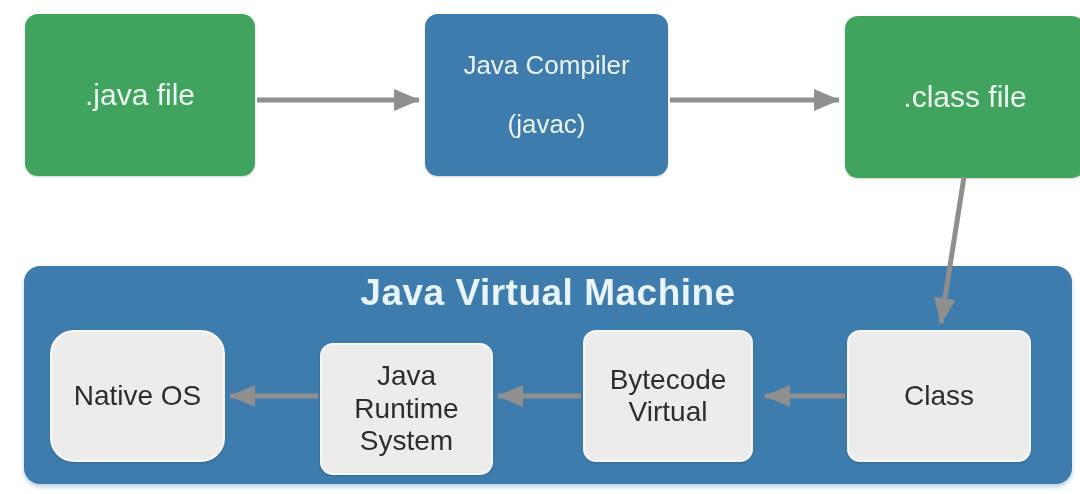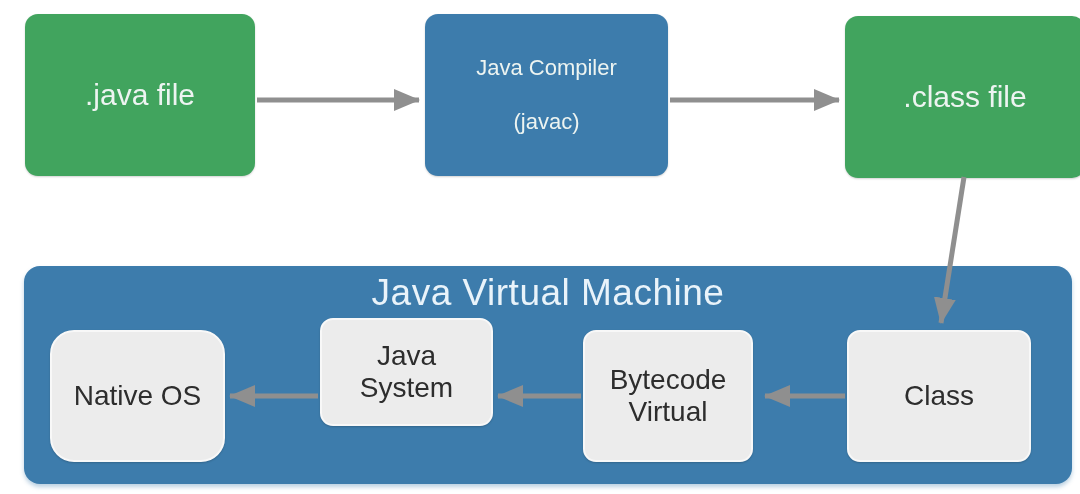--- a/index.html
+++ b/index.html
@@ -33,21 +33,21 @@
   .node .line { display: block; }
   .green-box {
     background: var(--green);
     color: var(--label-light);
     font-size: 30px;
     box-shadow: 0 1px 2px rgba(0,0,0,0.18);
   }
   .blue-box {
     background: var(--blue);
     color: var(--label-light);
-    font-size: 22px;
+    font-size: 26px;
     line-height: 1.18;
     box-shadow: 0 1px 2px rgba(0,0,0,0.18);
     gap: 28px;
   }
   .jvm-container {
     position: absolute;
     left: 24px;
     top: 266px;
     width: 1048px;
     height: 218px;
@@ -56,37 +56,37 @@
     box-shadow: 0 3px 4px rgba(61,124,172,0.35);
   }
   .jvm-title {
     position: absolute;
     left: 0;
     right: 0;
     top: 6px;
     text-align: center;
     color: #e9f3fa;
     font-size: 37px;
-    font-weight: 400;
+    font-weight: 700;
     letter-spacing: 0.5px;
   }
   .gray-box {
     background: var(--box-gray);
     color: var(--label-dark);
     font-size: 28px;
     line-height: 1.16;
     border: 2px solid #f8f8f8;
     border-radius: 13px;
     box-shadow: 0 1px 2px rgba(0,0,0,0.18);
   }
   #box-java-file   { left: 25px;  top: 14px;  width: 230px; height: 162px; }
   #box-compiler    { left: 425px; top: 14px;  width: 243px; height: 162px; }
   #box-class-file  { left: 845px; top: 16px;  width: 240px; height: 162px; }
   #box-native-os   { left: 50px;  top: 330px; width: 175px; height: 132px; border-radius: 24px; }
-  #box-runtime     { left: 320px; top: 318px; width: 173px; height: 108px; text-align: center; }
+  #box-runtime     { left: 320px; top: 343px; width: 173px; height: 132px; text-align: center; }
   #box-verifier    { left: 583px; top: 330px; width: 170px; height: 132px; }
   #box-loader      { left: 847px; top: 330px; width: 184px; height: 132px; }
   .arrows {
     position: absolute;
     left: 0; top: 0;
     width: 1080px;
     height: 494px;
     pointer-events: none;
   }
   .arrows line { stroke: var(--arrow); stroke-width: 5; }
@@ -113,20 +113,21 @@
   <div class="jvm-container">
     <div class="jvm-title">Java Virtual Machine</div>
   </div>
 
   <div class="node gray-box" id="box-native-os">
     <span class="line">Native OS</span>
   </div>
 
   <div class="node gray-box" id="box-runtime">
     <span class="line">Java</span>
+    <span class="line">Runtime</span>
     <span class="line">System</span>
   </div>
 
   <div class="node gray-box" id="box-verifier">
     <span class="line">Bytecode</span>
     <span class="line">Virtual</span>
   </div>
 
   <div class="node gray-box" id="box-loader">
     <span class="line">Class</span>

